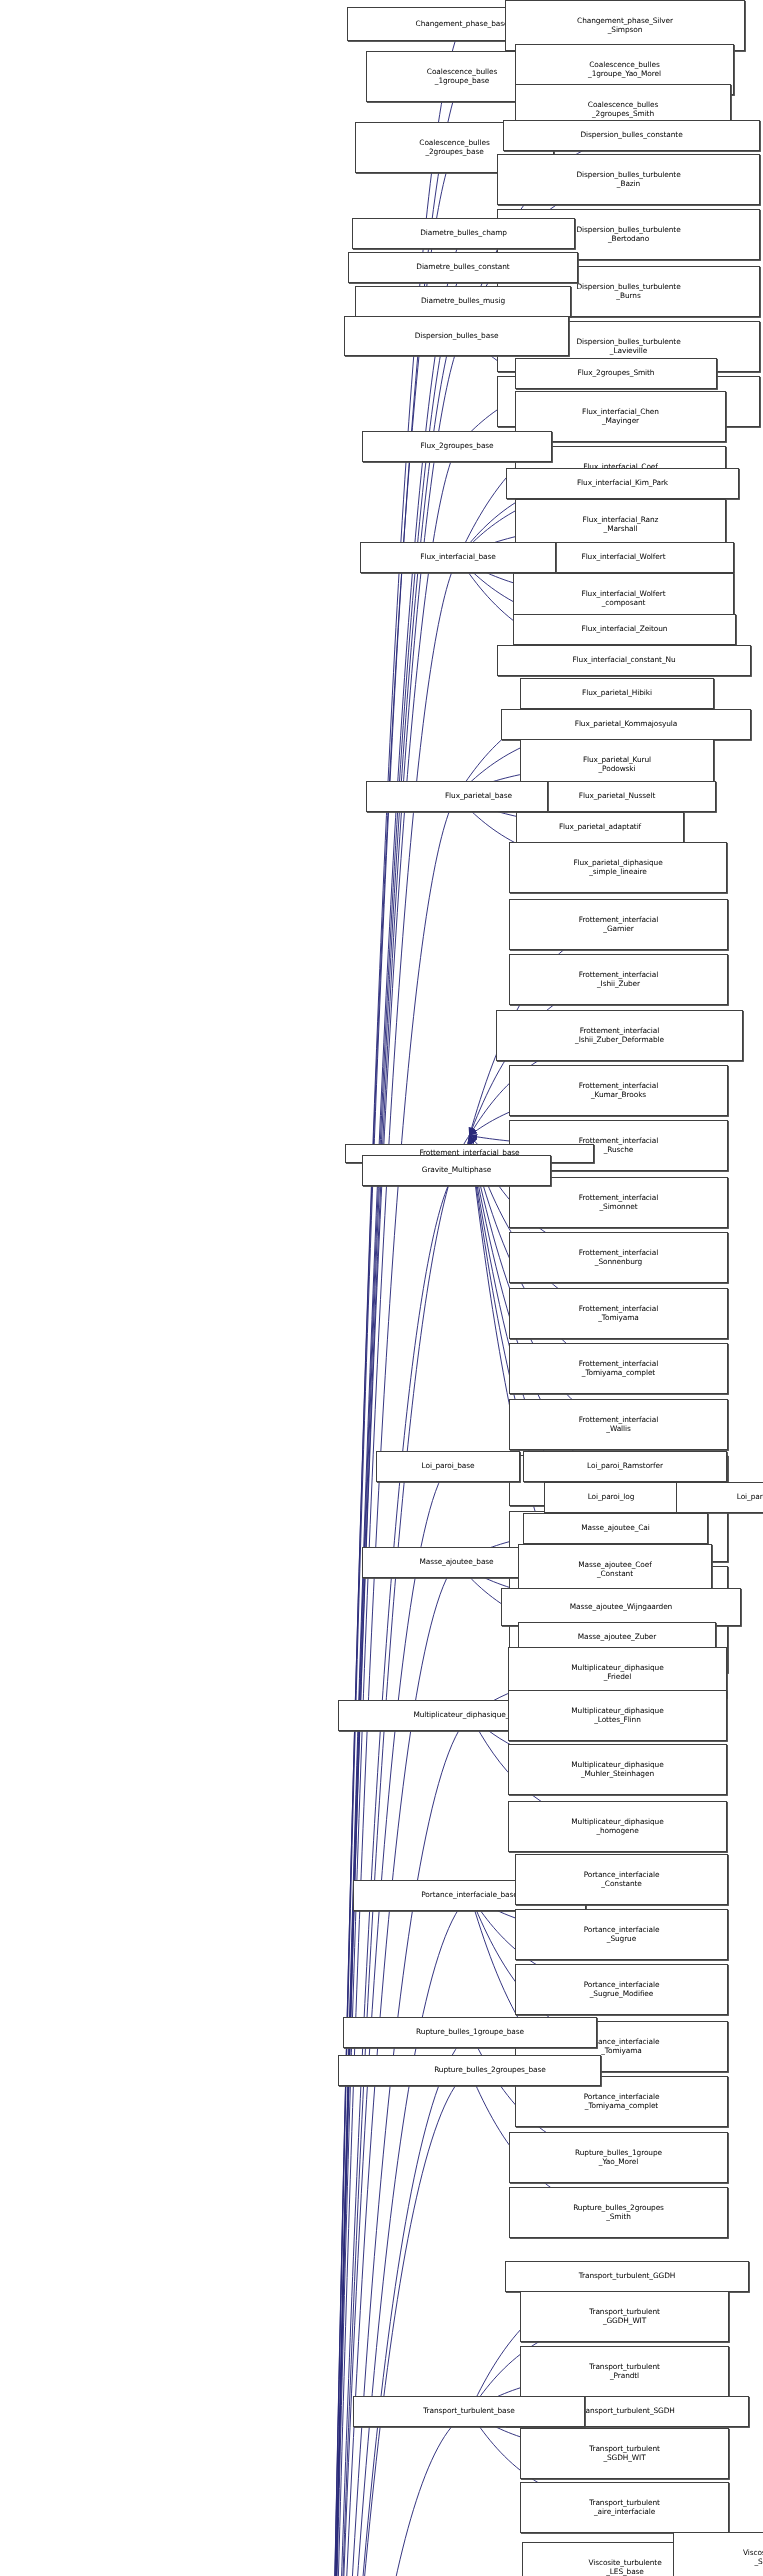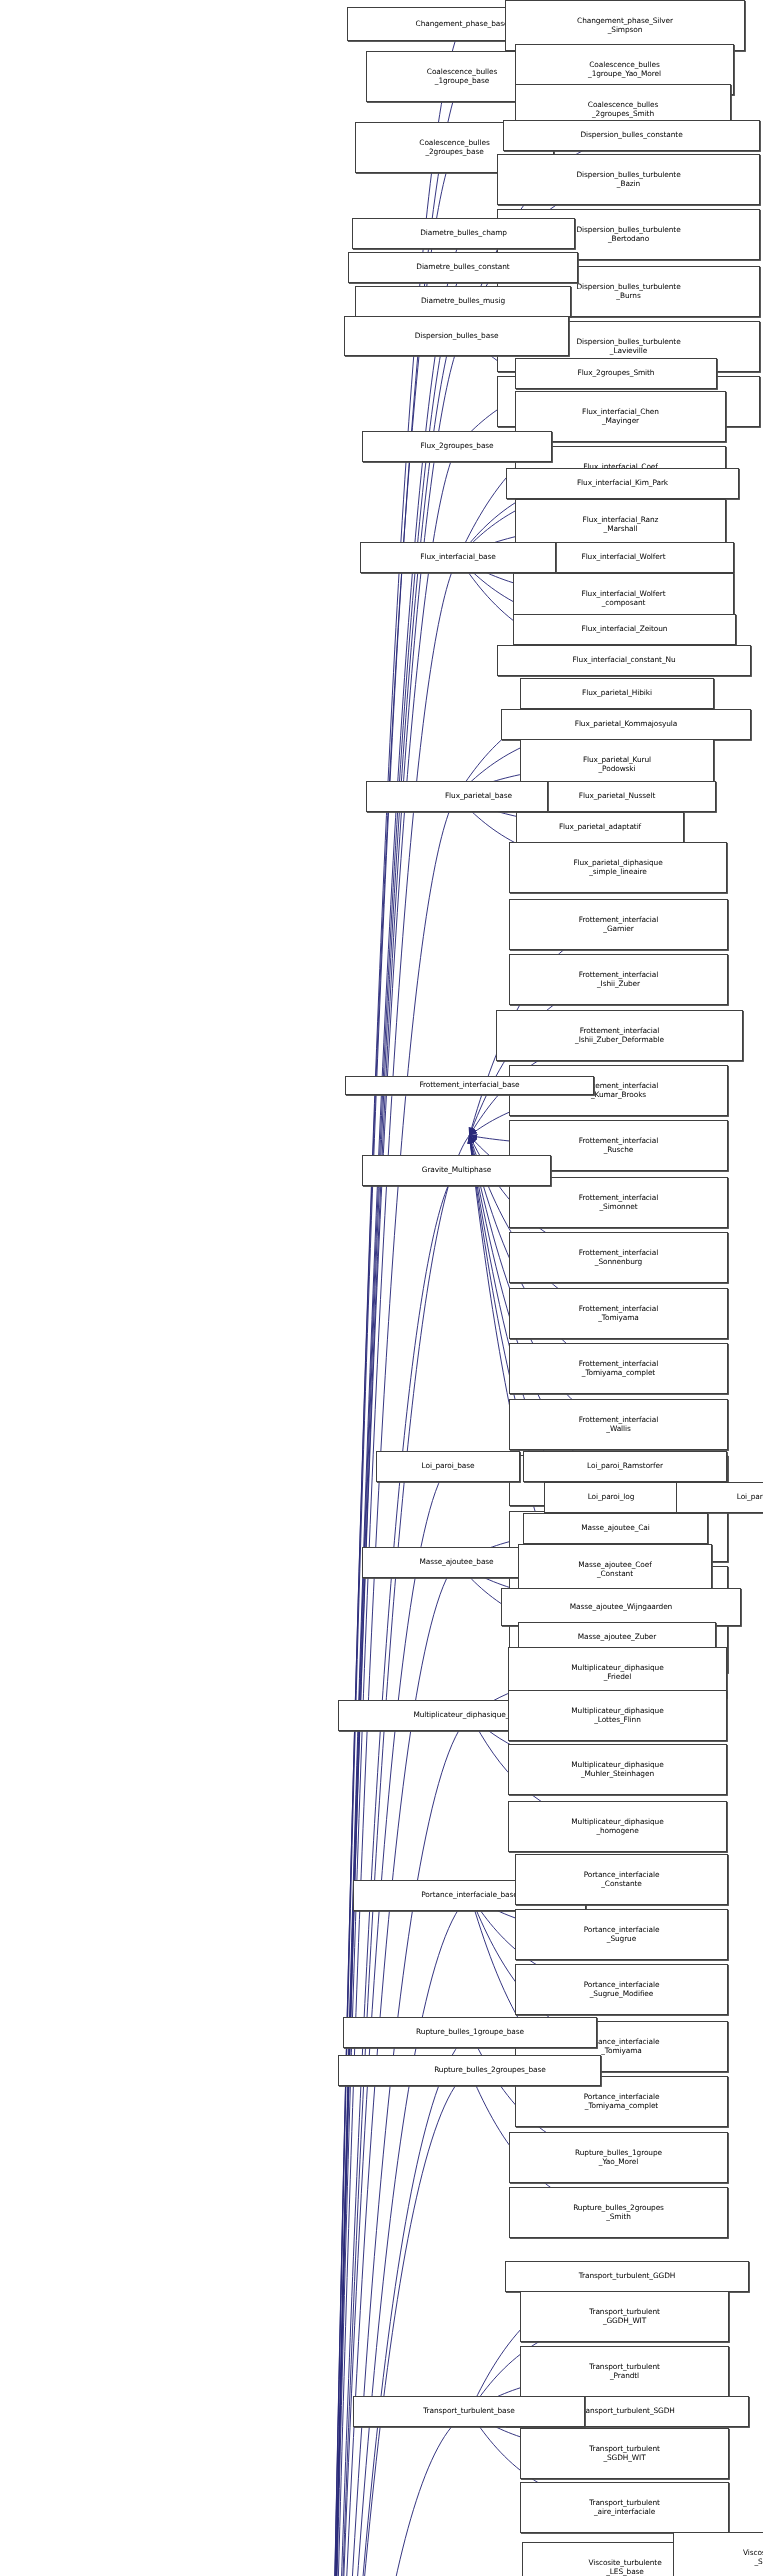--- a/index.html
+++ b/index.html
@@ -211,21 +211,21 @@
       <div class="node" style="left: 509px; top: 1399px; width: 219px; height: 51px;">Frottement_interfacial
 _Wallis</div>
       <div class="node" style="left: 509px; top: 1455px; width: 219px; height: 51px;">Frottement_interfacial
 _Weber</div>
       <div class="node" style="left: 509px; top: 1511px; width: 219px; height: 51px;">Frottement_interfacial
 _Zenit</div>
       <div class="node" style="left: 509px; top: 1566px; width: 219px; height: 51px;">Frottement_interfacial
 _bulles_composant</div>
       <div class="node" style="left: 509px; top: 1622px; width: 219px; height: 51px;">Frottement_interfacial
 _bulles_constant</div>
-      <div class="node" style="left: 345px; top: 1076px; width: 249px; height: 19px;">Frottement_interfacial_base</div>
+      <div class="node" style="left: 345px; top: 1144px; width: 249px; height: 19px;">Frottement_interfacial_base</div>
       <div class="node" style="left: 362px; top: 1155px; width: 189px; height: 31px;">Gravite_Multiphase</div>
       <div class="node" style="left: 376px; top: 1451px; width: 144px; height: 31px;">Loi_paroi_base</div>
       <div class="node" style="left: 523px; top: 1451px; width: 204px; height: 31px;">Loi_paroi_Ramstorfer</div>
       <div class="node" style="left: 544px; top: 1482px; width: 134px; height: 31px;">Loi_paroi_log</div>
       <div class="node" style="left: 676px; top: 1482px; width: 196px; height: 31px;">Loi_paroi_adaptative</div>
       <div class="node" style="left: 362px; top: 1547px; width: 189px; height: 31px;">Masse_ajoutee_base</div>
       <div class="node" style="left: 523px; top: 1513px; width: 185px; height: 31px;">Masse_ajoutee_Cai</div>
       <div class="node" style="left: 518px; top: 1544px; width: 194px; height: 51px;">Masse_ajoutee_Coef
 _Constant</div>
       <div class="node" style="left: 501px; top: 1588px; width: 240px; height: 38px;">Masse_ajoutee_Wijngaarden</div>

